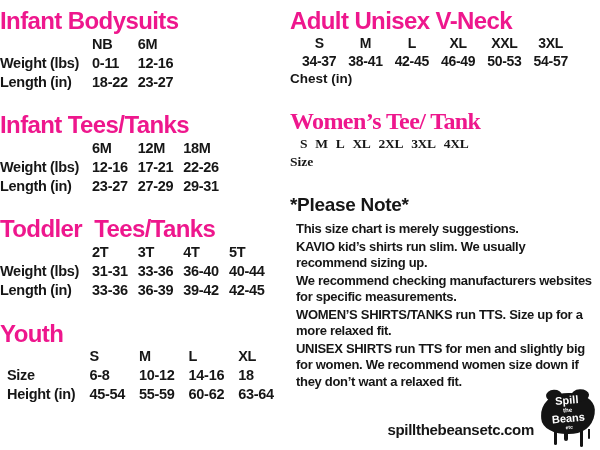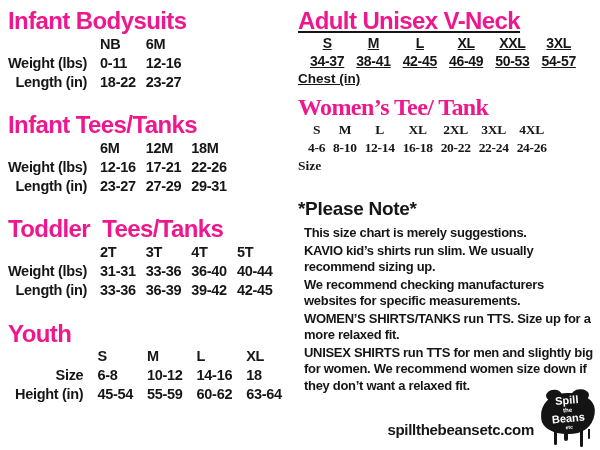--- a/index.html
+++ b/index.html
@@ -8,21 +8,21 @@
     width: 600px; height: 450px;
     background: #ffffff;
     color: #161616;
     font-family: "Liberation Sans", "DejaVu Sans", sans-serif;
     font-weight: 700;
     overflow: hidden;
   }
   .page {
     position: relative;
     width: 600px; height: 450px;
-    padding: 8px 4px 0 8px;
+    padding: 8px 4px 0 0;
     display: flex;
   }
   .col-left { flex: 0 0 286px; }
   .col-right { flex: 1; min-width: 0; padding-left: 4px; position: relative; }
 
   .sec { margin-bottom: 21px; }
   .sec-title {
     color: #ee178d;
     font-size: 24px;
     line-height: 1.05;
@@ -32,21 +32,21 @@
   }
 
   table { border-collapse: collapse; }
   .size-table td {
     font-size: 14.5px;
     letter-spacing: -0.3px;
     padding: 1.5px 5px;
     text-align: left;
     white-space: nowrap;
   }
-  .size-table td.row-label { text-align: right; padding-left: 0; padding-right: 8px; }
+  .size-table td.row-label { text-align: left; padding-left: 0; padding-right: 8px; }
   .size-table.wide td { padding: 1.5px 7px; }
 
   .r-table { margin: 0 auto 0 6px; }
   .r-table td {
     font-size: 14px;
     letter-spacing: -0.3px;
     padding: 1px 6px;
     text-align: center;
     white-space: nowrap;
   }
@@ -214,21 +214,21 @@
           <td>63-64</td>
         </tr>
       </tbody>
         </table>
     </div>
 
   </div>
 
   <div class="col-right">
 
-    <div class="sec" style="margin-bottom:9px;text-decoration:underline;">
+    <div class="sec" style="margin-bottom:23px;">
       <h2 class="sec-title">Adult Unisex V-Neck</h2>
       <table class="r-table">
         <tbody>
             <tr>
           <td>S</td>
           <td>M</td>
           <td>L</td>
           <td>XL</td>
           <td>XXL</td>
           <td>3XL</td>
@@ -251,29 +251,20 @@
       <table class="r-table seven">
         <tbody>
             <tr>
           <td>S</td>
           <td>M</td>
           <td>L</td>
           <td>XL</td>
           <td>2XL</td>
           <td>3XL</td>
           <td>4XL</td>
-        </tr>
-        <tr>
-          <td>4-6</td>
-          <td>8-10</td>
-          <td>12-14</td>
-          <td>16-18</td>
-          <td>20-22</td>
-          <td>22-24</td>
-          <td>24-26</td>
         </tr>
       </tbody>
         </table>
       <p class="measure-label">Size</p>
     </div>
 
     <div class="note">
       <h3 class="note-title">*Please Note*</h3>
       <p class="note-line"><b class="nb"></b><span>This size chart is merely suggestions.</span></p>
       <p class="note-line"><b class="nb">KAVIO</b><span> kid’s shirts run slim. We usually recommend sizing up.</span></p>

